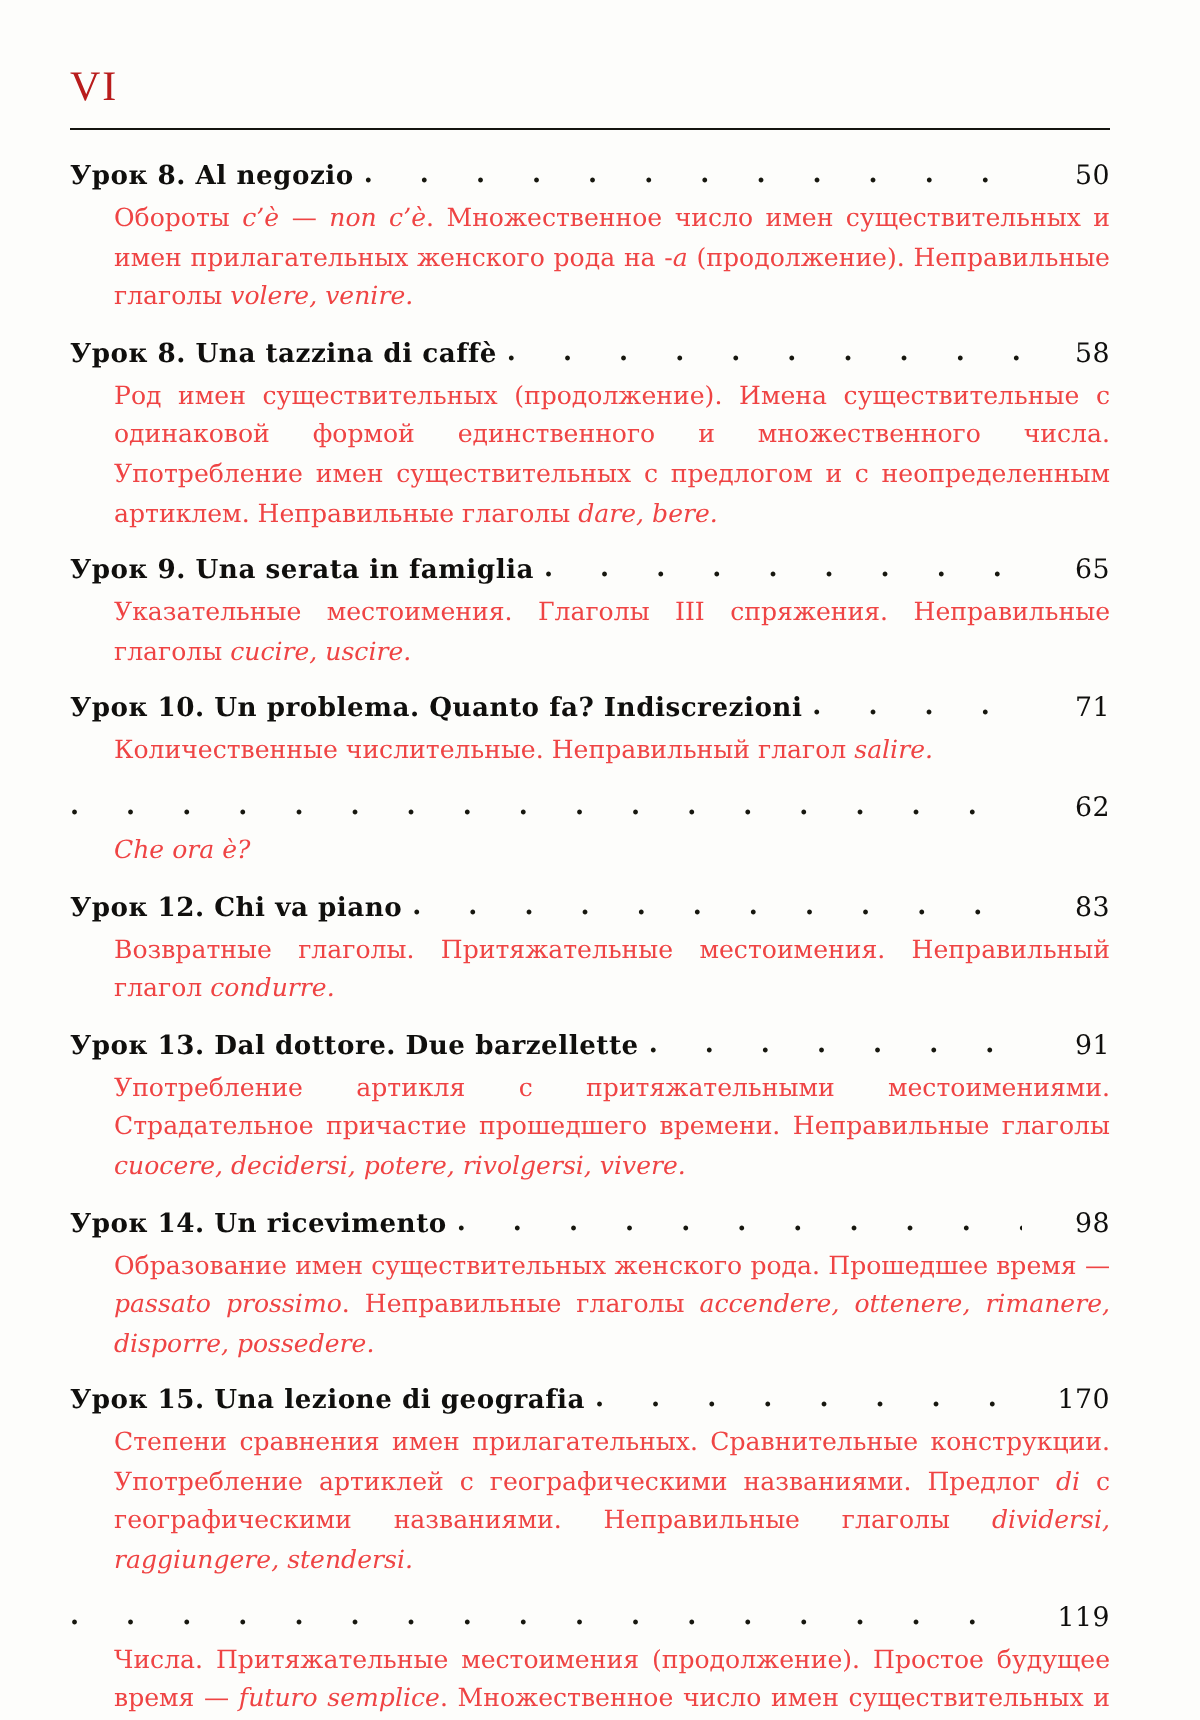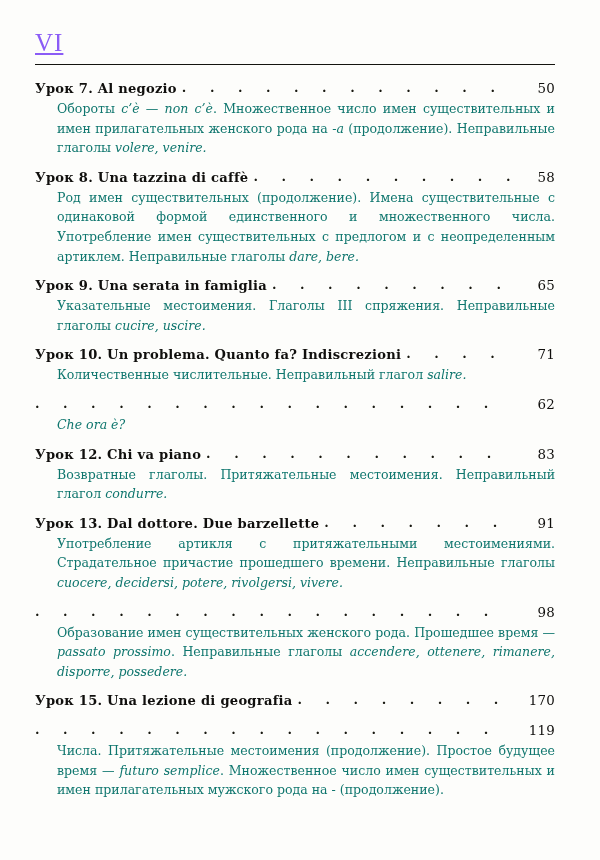--- a/index.html
+++ b/index.html
@@ -22,25 +22,24 @@
     padding: 0;
   }
   
   .header {
     position: relative;
     margin: 31px 45px 0 35px;
     height: 34px;
   }
   .folio {
     font-family: "Liberation Serif", serif;
-    font-size: 25px;
+    font-size: 21px;
     letter-spacing: 1px;
     line-height: 24px;
-    color: #8b5cf6;
-    text-decoration: underline;
+    color: #b91c1c;
   }
   .rule {
     position: absolute;
     left: 0;
     right: 0;
     bottom: 0;
     height: 0;
     border-bottom: 1.6px solid #14140f;
   }
   
@@ -85,40 +84,40 @@
     font-size: 13.4px;
   }
   .entry-body {
     margin: 0 0 0 22px;
     font-family: "DejaVu Serif", "Liberation Serif", serif;
     font-size: 12.55px;
     line-height: 19.6px;
     text-align: justify;
     text-justify: inter-word;
     hyphens: manual;
-    color: #0f766e;
+    color: #ef4444;
   }
   .entry-body i, .it {
     font-style: italic;
   }
 </style>
 </head>
 <body>
 
 <div class="page">
 
   <div class="header">
     <div class="folio">VI</div>
     <div class="rule"></div>
   </div>
 
   <div class="toc">
       <div class="entry">
         <div class="entry-head">
-          <span class="entry-title">Урок 7. Al negozio</span>
+          <span class="entry-title">Урок 8. Al negozio</span>
           <span class="leader">. . . . . . . . . . . . . . . . . . . . . . . . . . . . . . . . . . . . . .</span>
           <span class="pageno">50</span>
         </div>
         <p class="entry-body">Обороты <i>c’è</i> — <i>non c’è</i>. Множественное число имен существи­тельных и имен прилагательных женского рода на -<i>a</i> (продол­жение). Неправильные глаголы <i>volere, venire.</i></p>
       </div>
       <div class="entry">
         <div class="entry-head">
           <span class="entry-title">Урок 8. Una tazzina di caffè</span>
           <span class="leader">. . . . . . . . . . . . . . . . . . . . . . . . . . . . . . . . . . . . . .</span>
           <span class="pageno">58</span>
@@ -159,31 +158,33 @@
       <div class="entry">
         <div class="entry-head">
           <span class="entry-title">Урок 13. Dal dottore. Due barzellette</span>
           <span class="leader">. . . . . . . . . . . . . . . . . . . . . . . . . . . . . . . . . . . . . .</span>
           <span class="pageno">91</span>
         </div>
         <p class="entry-body">Употребление артикля с притяжательными местоимениями. Страдательное причастие прошедшего времени. Неправильные глаголы <i>cuocere, decidersi, potere, rivolgersi, vivere.</i></p>
       </div>
       <div class="entry">
         <div class="entry-head">
+          <span class="entry-title">Урок 14. Un ricevimento</span>
           <span class="leader">. . . . . . . . . . . . . . . . . . . . . . . . . . . . . . . . . . . . . .</span>
           <span class="pageno">98</span>
         </div>
         <p class="entry-body">Образование имен существительных женского рода. Прошедшее время — <i>passato prossimo</i>. Неправильные глаголы <i>accendere, ottenere, rimanere, disporre, possedere.</i></p>
       </div>
       <div class="entry">
         <div class="entry-head">
           <span class="entry-title">Урок 15. Una lezione di geografia</span>
           <span class="leader">. . . . . . . . . . . . . . . . . . . . . . . . . . . . . . . . . . . . . .</span>
           <span class="pageno">170</span>
         </div>
+        <p class="entry-body">Степени сравнения имен прилагательных. Сравнительные кон­струкции. Употребление артиклей с географическими названия­ми. Предлог <i>di</i> с географическими названиями. Неправильные глаголы <i>dividersi, raggiungere, stendersi.</i></p>
       </div>
       <div class="entry">
         <div class="entry-head">
           <span class="leader">. . . . . . . . . . . . . . . . . . . . . . . . . . . . . . . . . . . . . .</span>
           <span class="pageno">119</span>
         </div>
         <p class="entry-body">Числа. Притяжательные местоимения (продолжение). Простое будущее время — <i>futuro semplice</i>. Множественное число имен существительных и имен прилагательных мужского рода на - (продолжение).</p>
       </div>
     </div>
 

